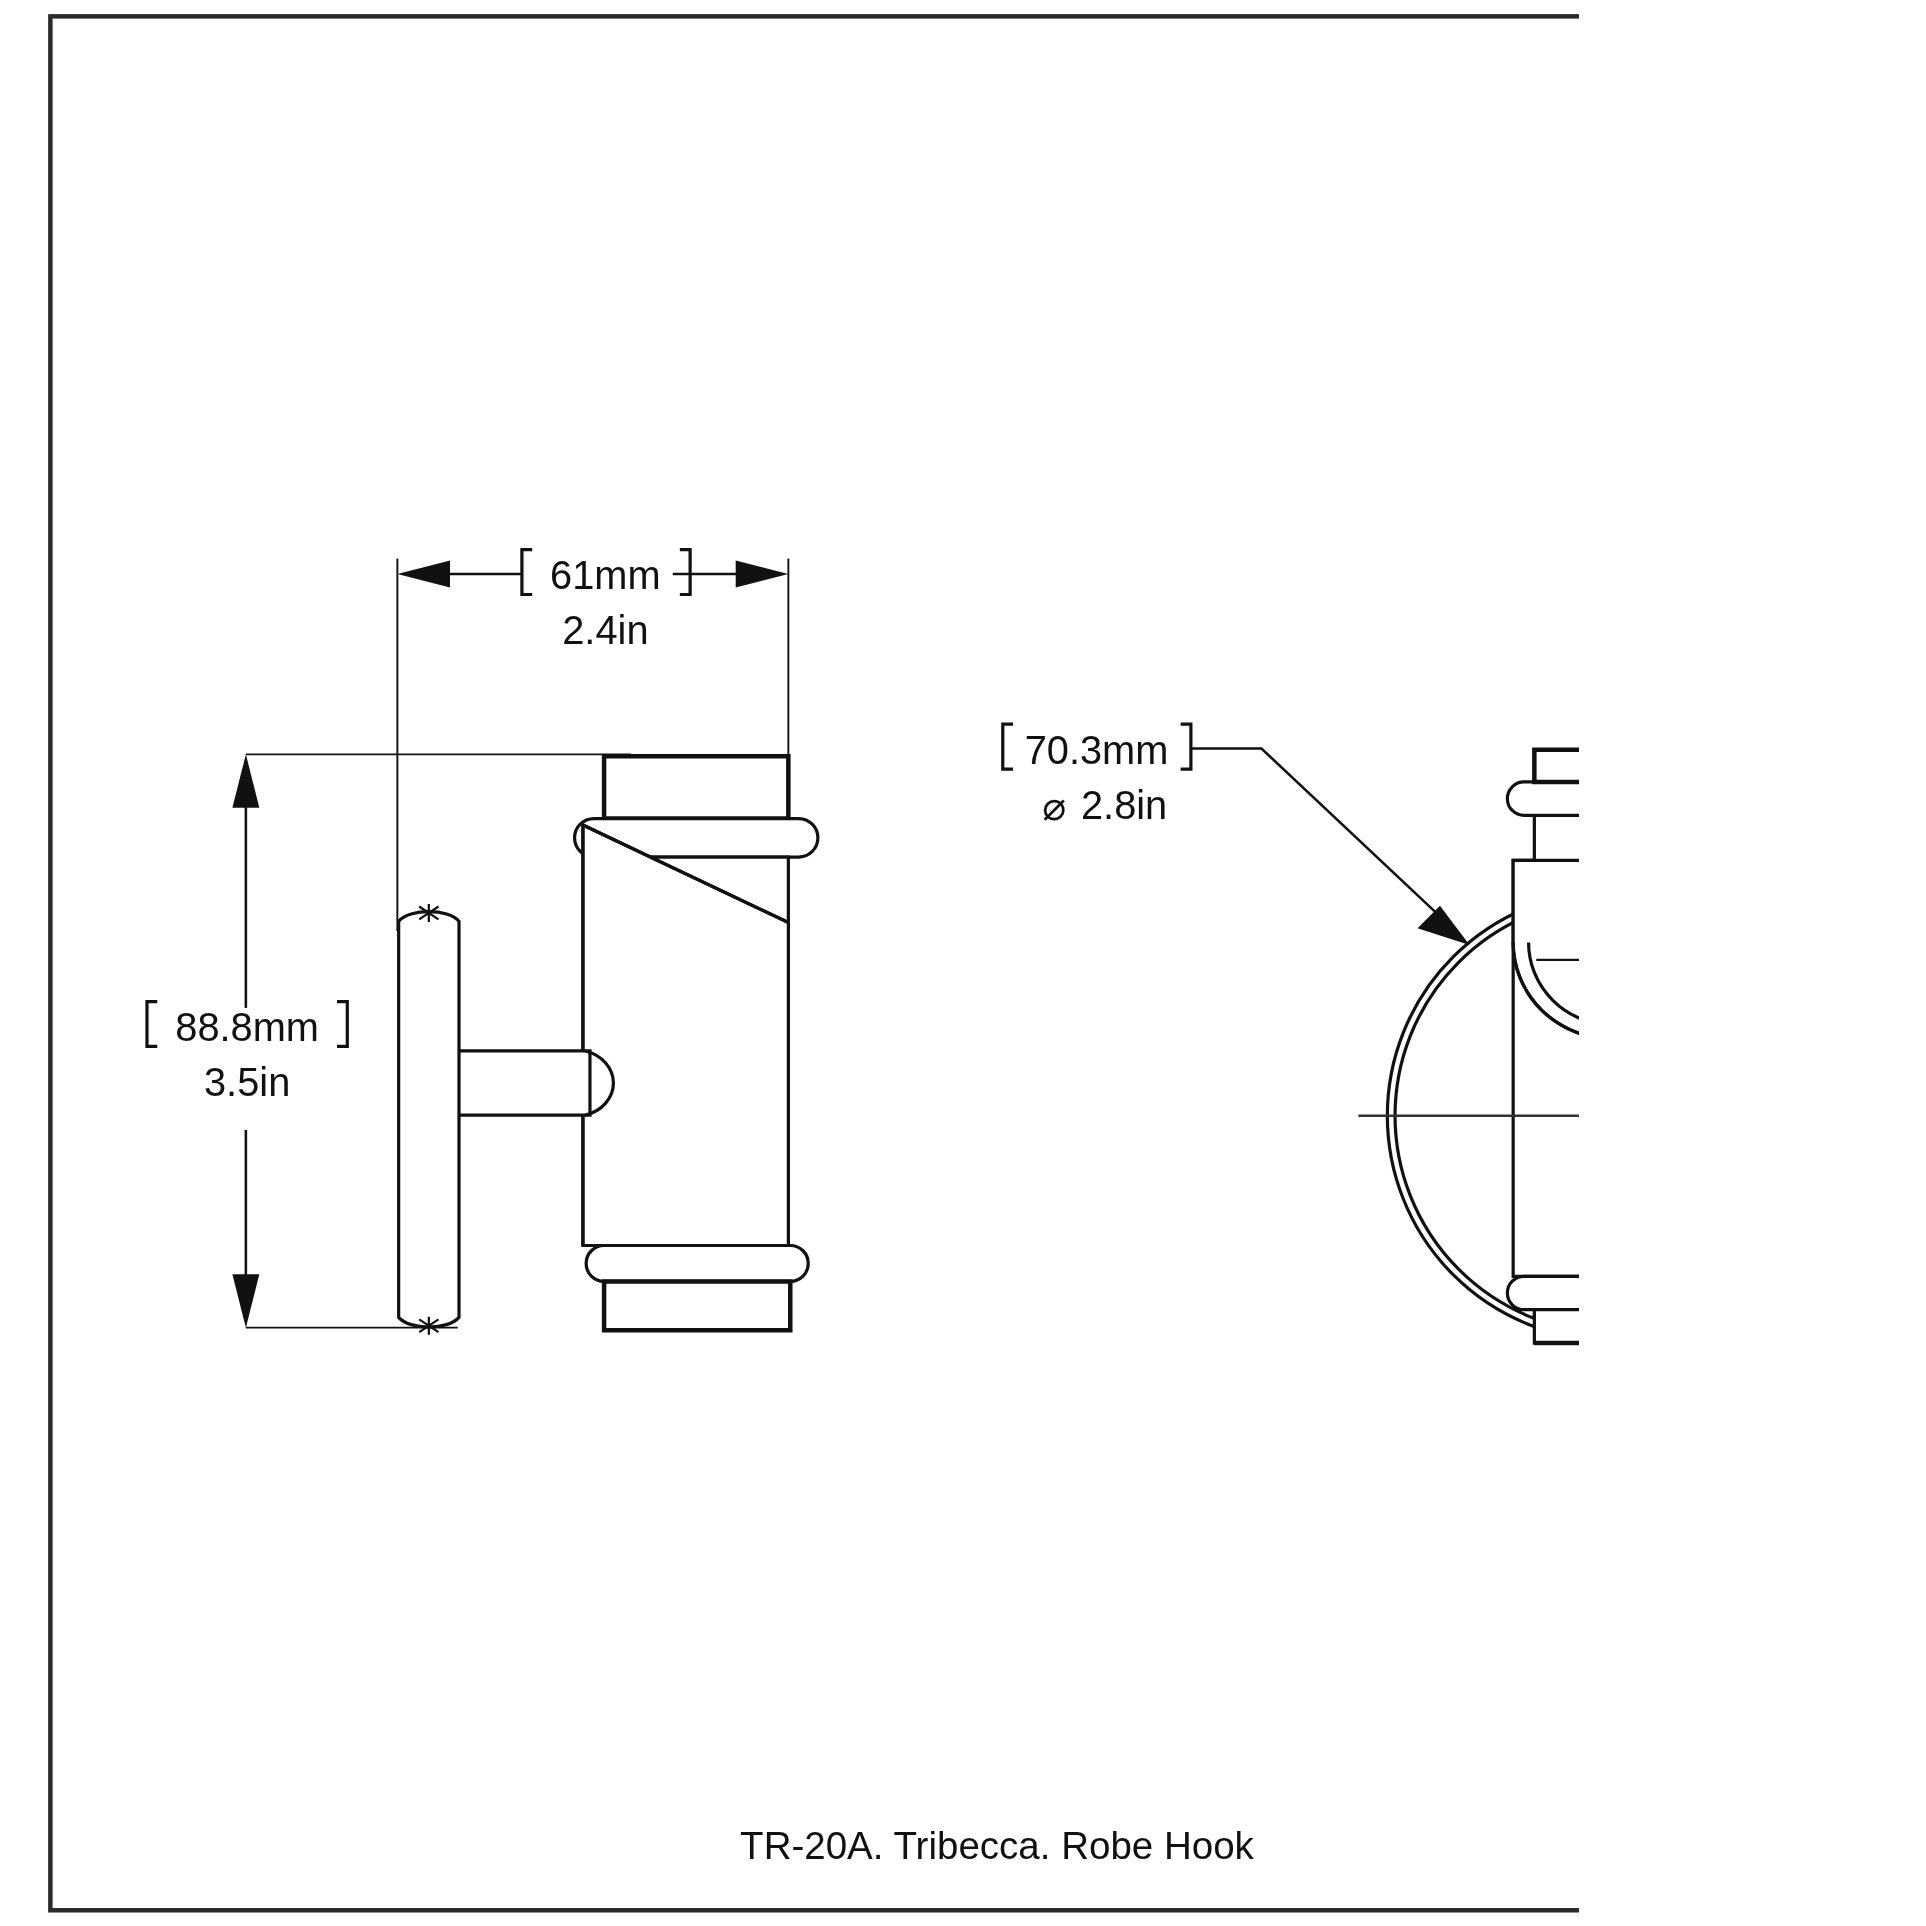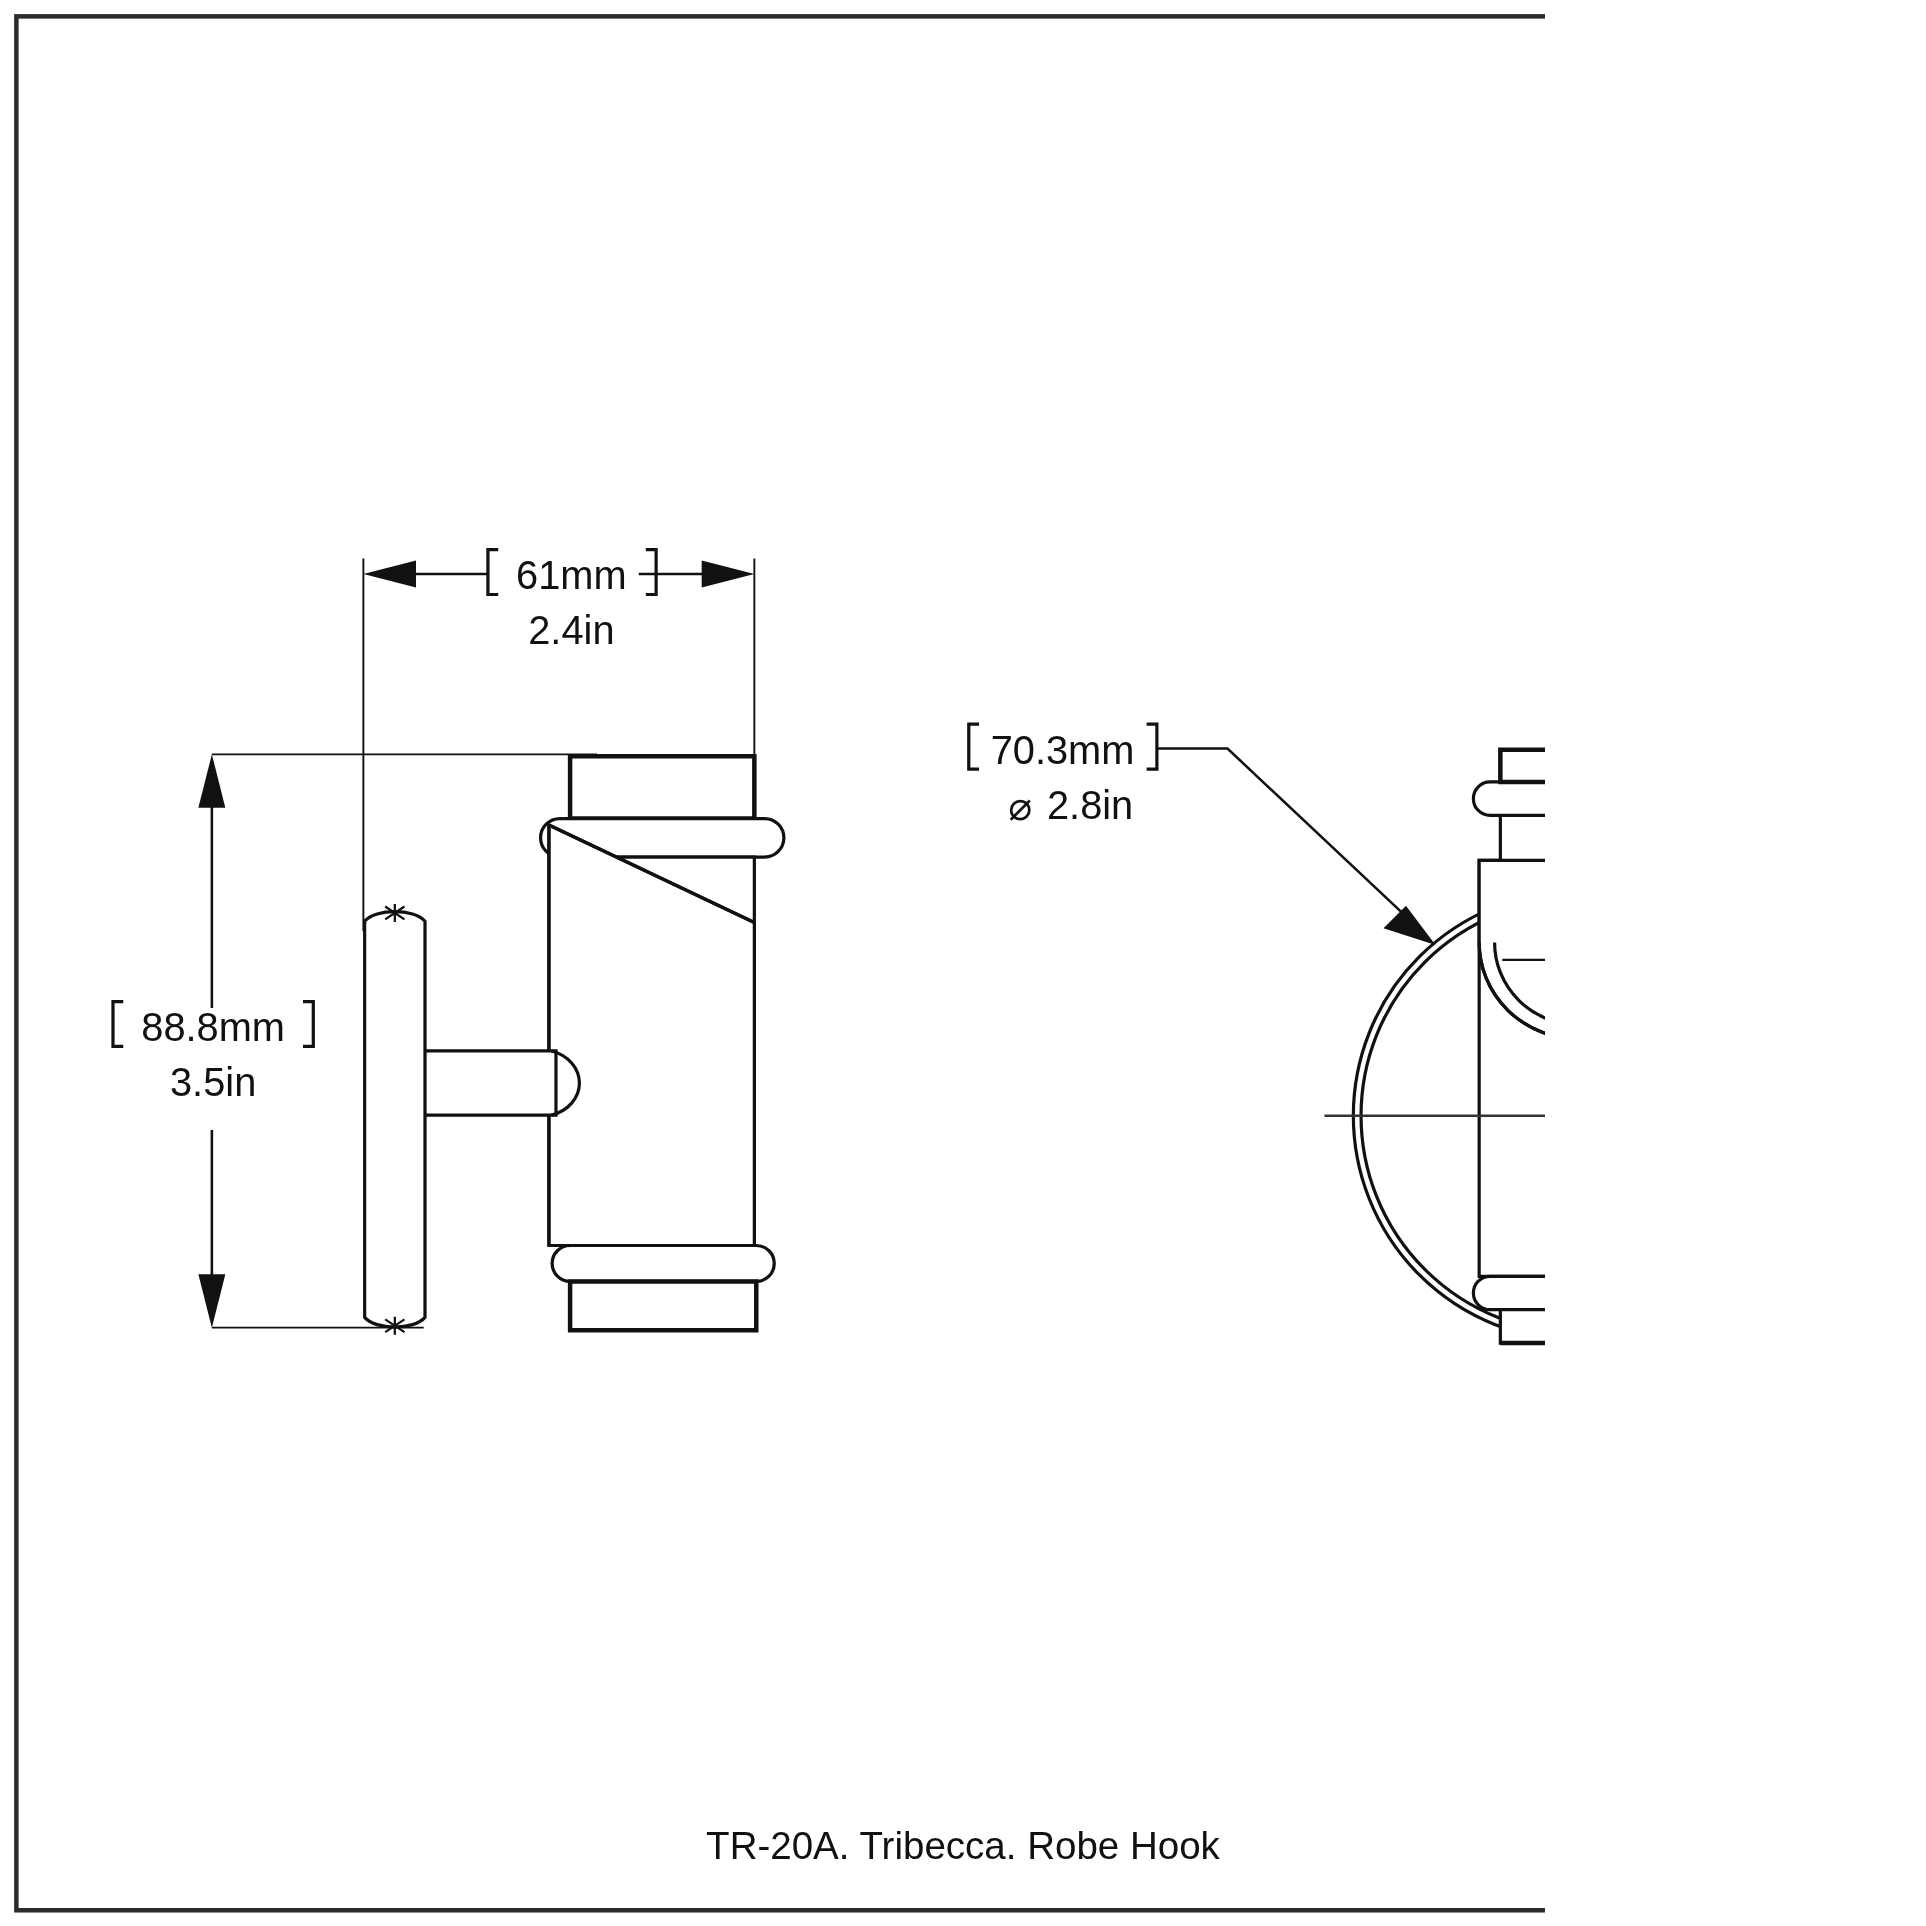--- a/index.html
+++ b/index.html
@@ -10,20 +10,21 @@
   }
   body {
     font-family: "Liberation Sans", sans-serif;
   }
   #sheet {
     position: relative;
     width: 1545px;
     height: 1926px;
     background: #ffffff;
     overflow: hidden;
+    margin-left: 34px;
   }
   #drawing-svg {
     position: absolute;
     left: 0;
     top: 0;
     width: 1926px;
     height: 1926px;
     display: block;
   }
   text {

